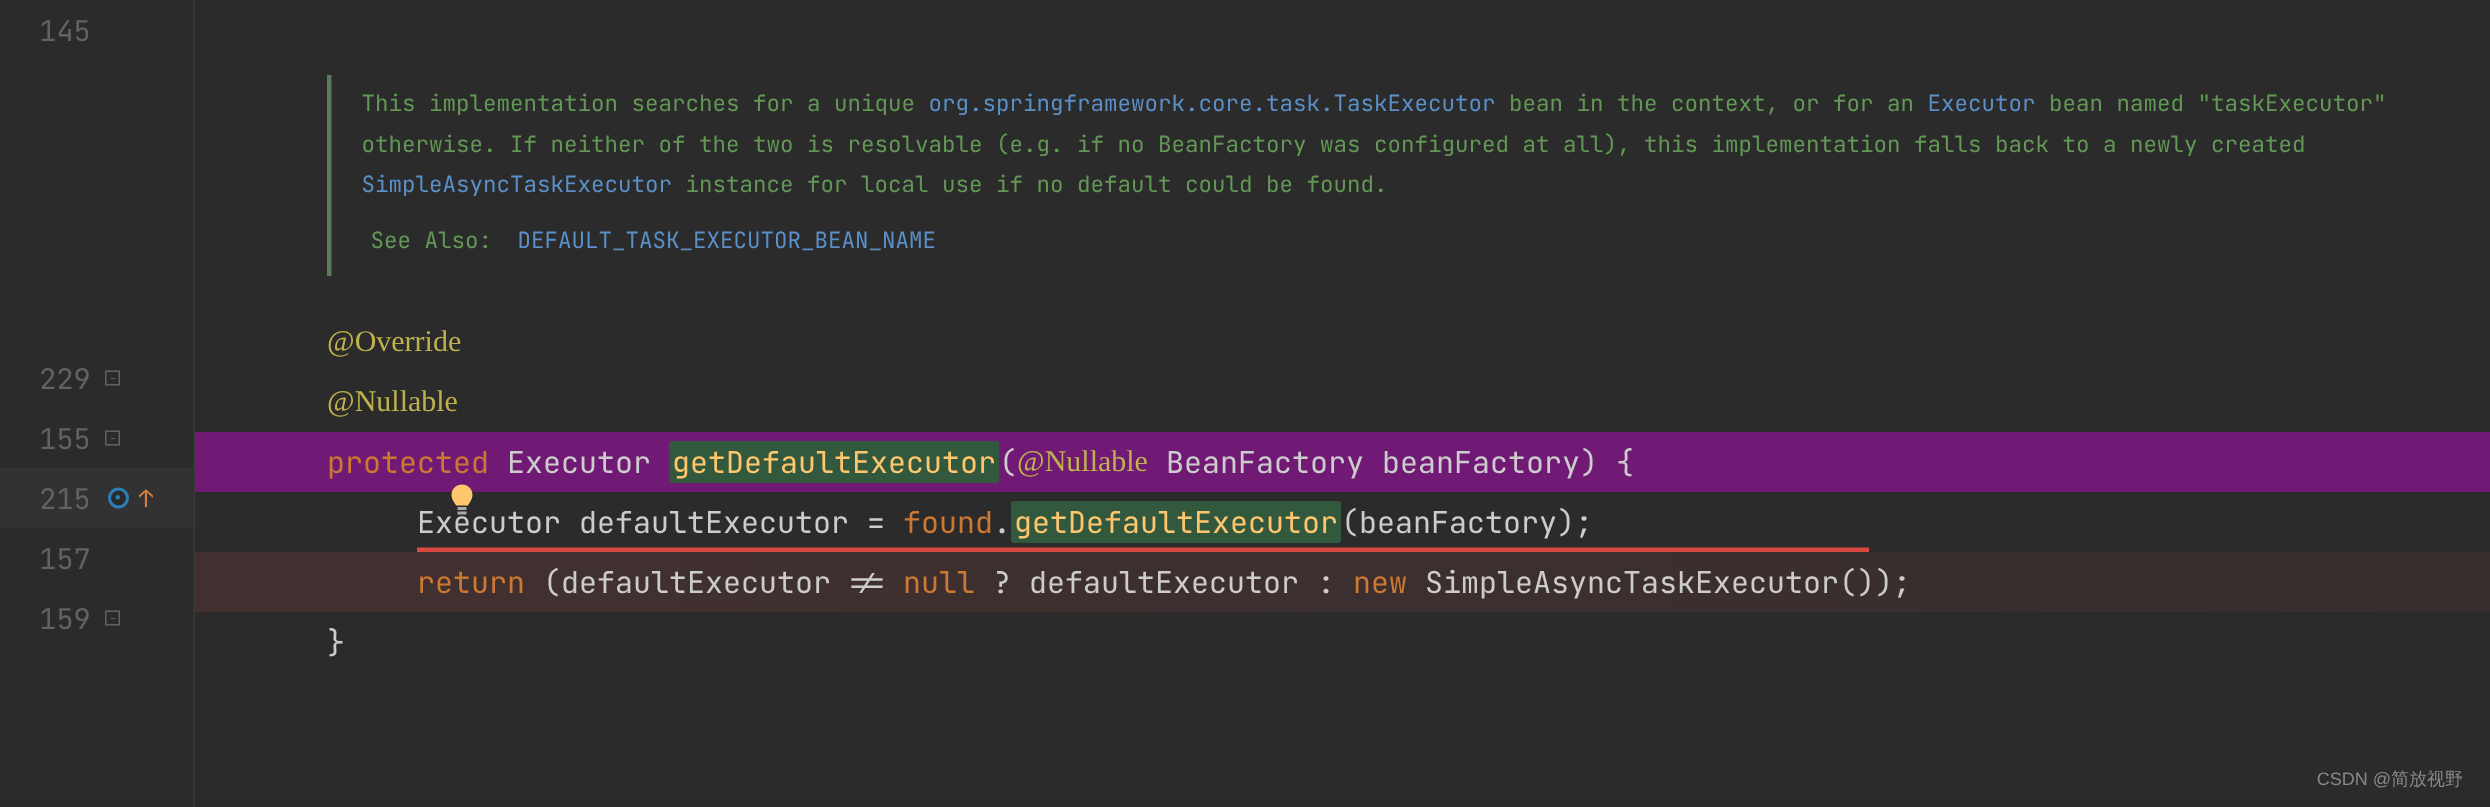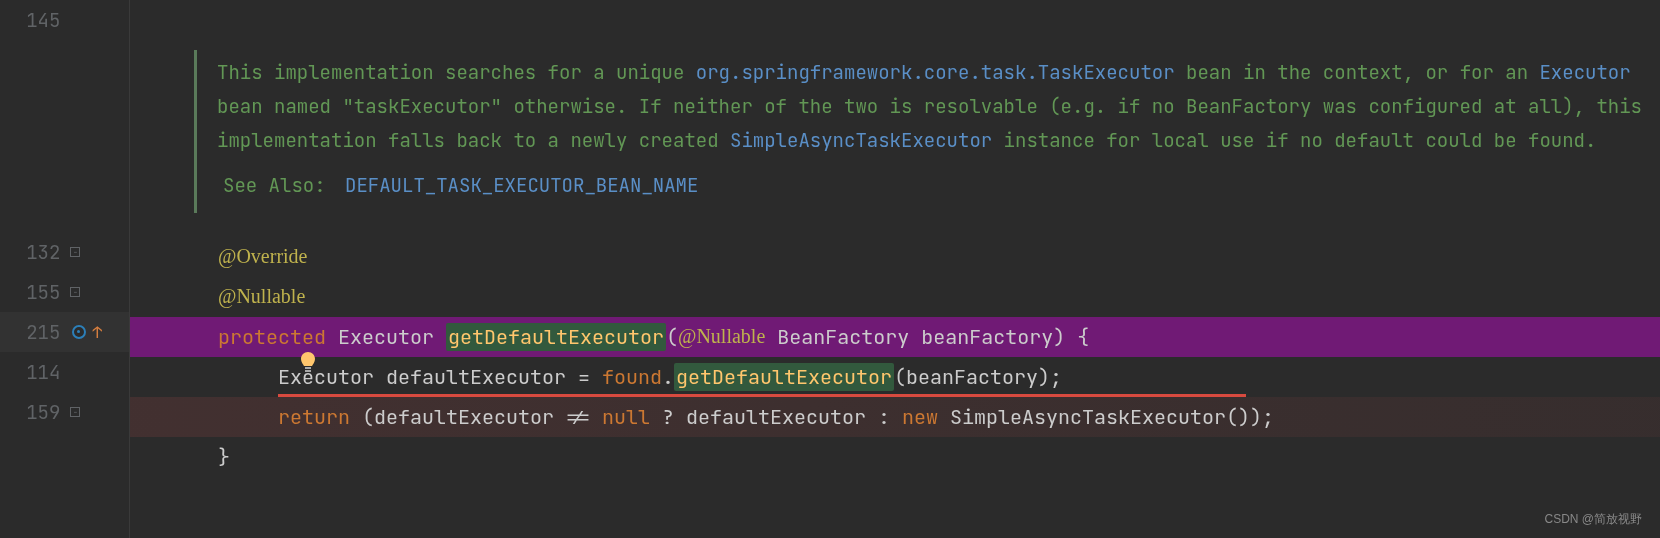--- a/index.html
+++ b/index.html
@@ -51,28 +51,28 @@
       padding-left: 4px;
     }
     .spacer-row {
       height: 40px;
     }
     .code-area {
       flex: 1;
       position: relative;
     }
     .doc-block {
-      margin-left: 64px;
+      margin-left: 88px;
       border-left: 3px solid #5a7a5a;
       padding-left: 20px;
       padding-top: 6px;
       padding-bottom: 10px;
       margin-top: 50px;
       line-height: 1.8;
-      font-size: 19px;
+      font-size: 15px;
     }
     .doc-text {
       color: #629755;
     }
     .doc-link {
       color: #5a8fc7;
     }
     .code-content {
       margin-top: 24px;
     }
@@ -214,42 +214,42 @@
     <div class="line-row">
       <div class="line-number">145</div>
       <div class="gutter-icons"></div>
     </div>
     <div class="spacer-row"></div>
     <div class="spacer-row"></div>
     <div class="spacer-row"></div>
     <div class="spacer-row"></div>
     <div class="spacer-row" style="height:32px"></div>
     <div class="line-row">
-      <div class="line-number">132</div>
+      <div class="line-number">229</div>
       <div class="gutter-icons">
         <span class="fold-icon">−</span>
       </div>
     </div>
     <div class="line-row">
       <div class="line-number">155</div>
       <div class="gutter-icons">
         <span class="fold-icon">−</span>
       </div>
     </div>
     <div class="line-row gutter-156">
       <div class="line-number">215</div>
       <div class="gutter-icons">
         <span class="override-marker">
           <span class="override-o"></span>
         </span>
         <span class="override-arrow">↑</span>
       </div>
     </div>
     <div class="line-row">
-      <div class="line-number">114</div>
+      <div class="line-number">157</div>
       <div class="gutter-icons"></div>
     </div>
     <div class="line-row">
       <div class="line-number">159</div>
       <div class="gutter-icons">
         <span class="fold-icon">−</span>
       </div>
     </div>
   </div>
 

